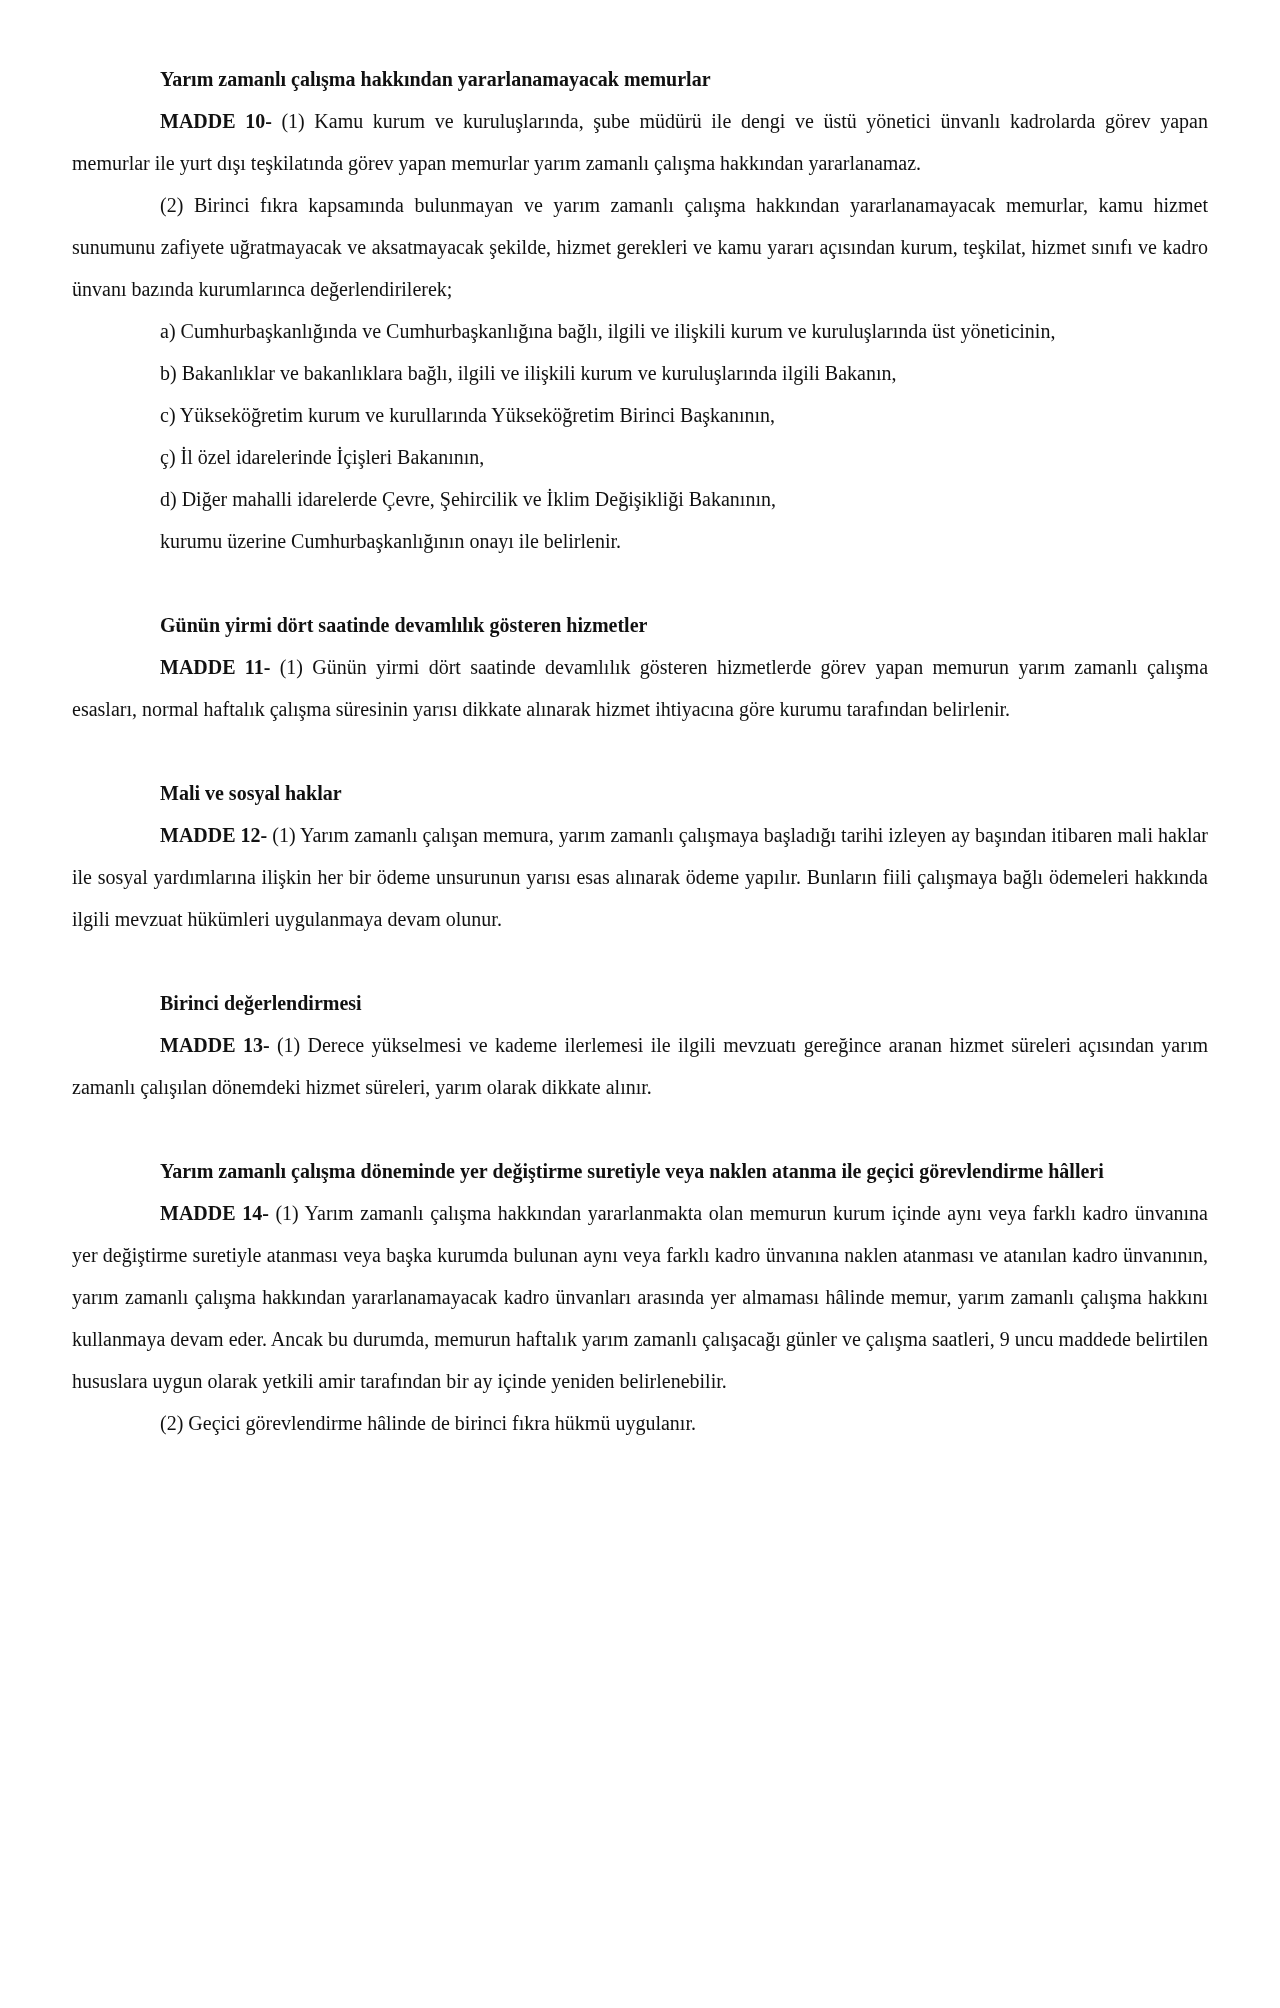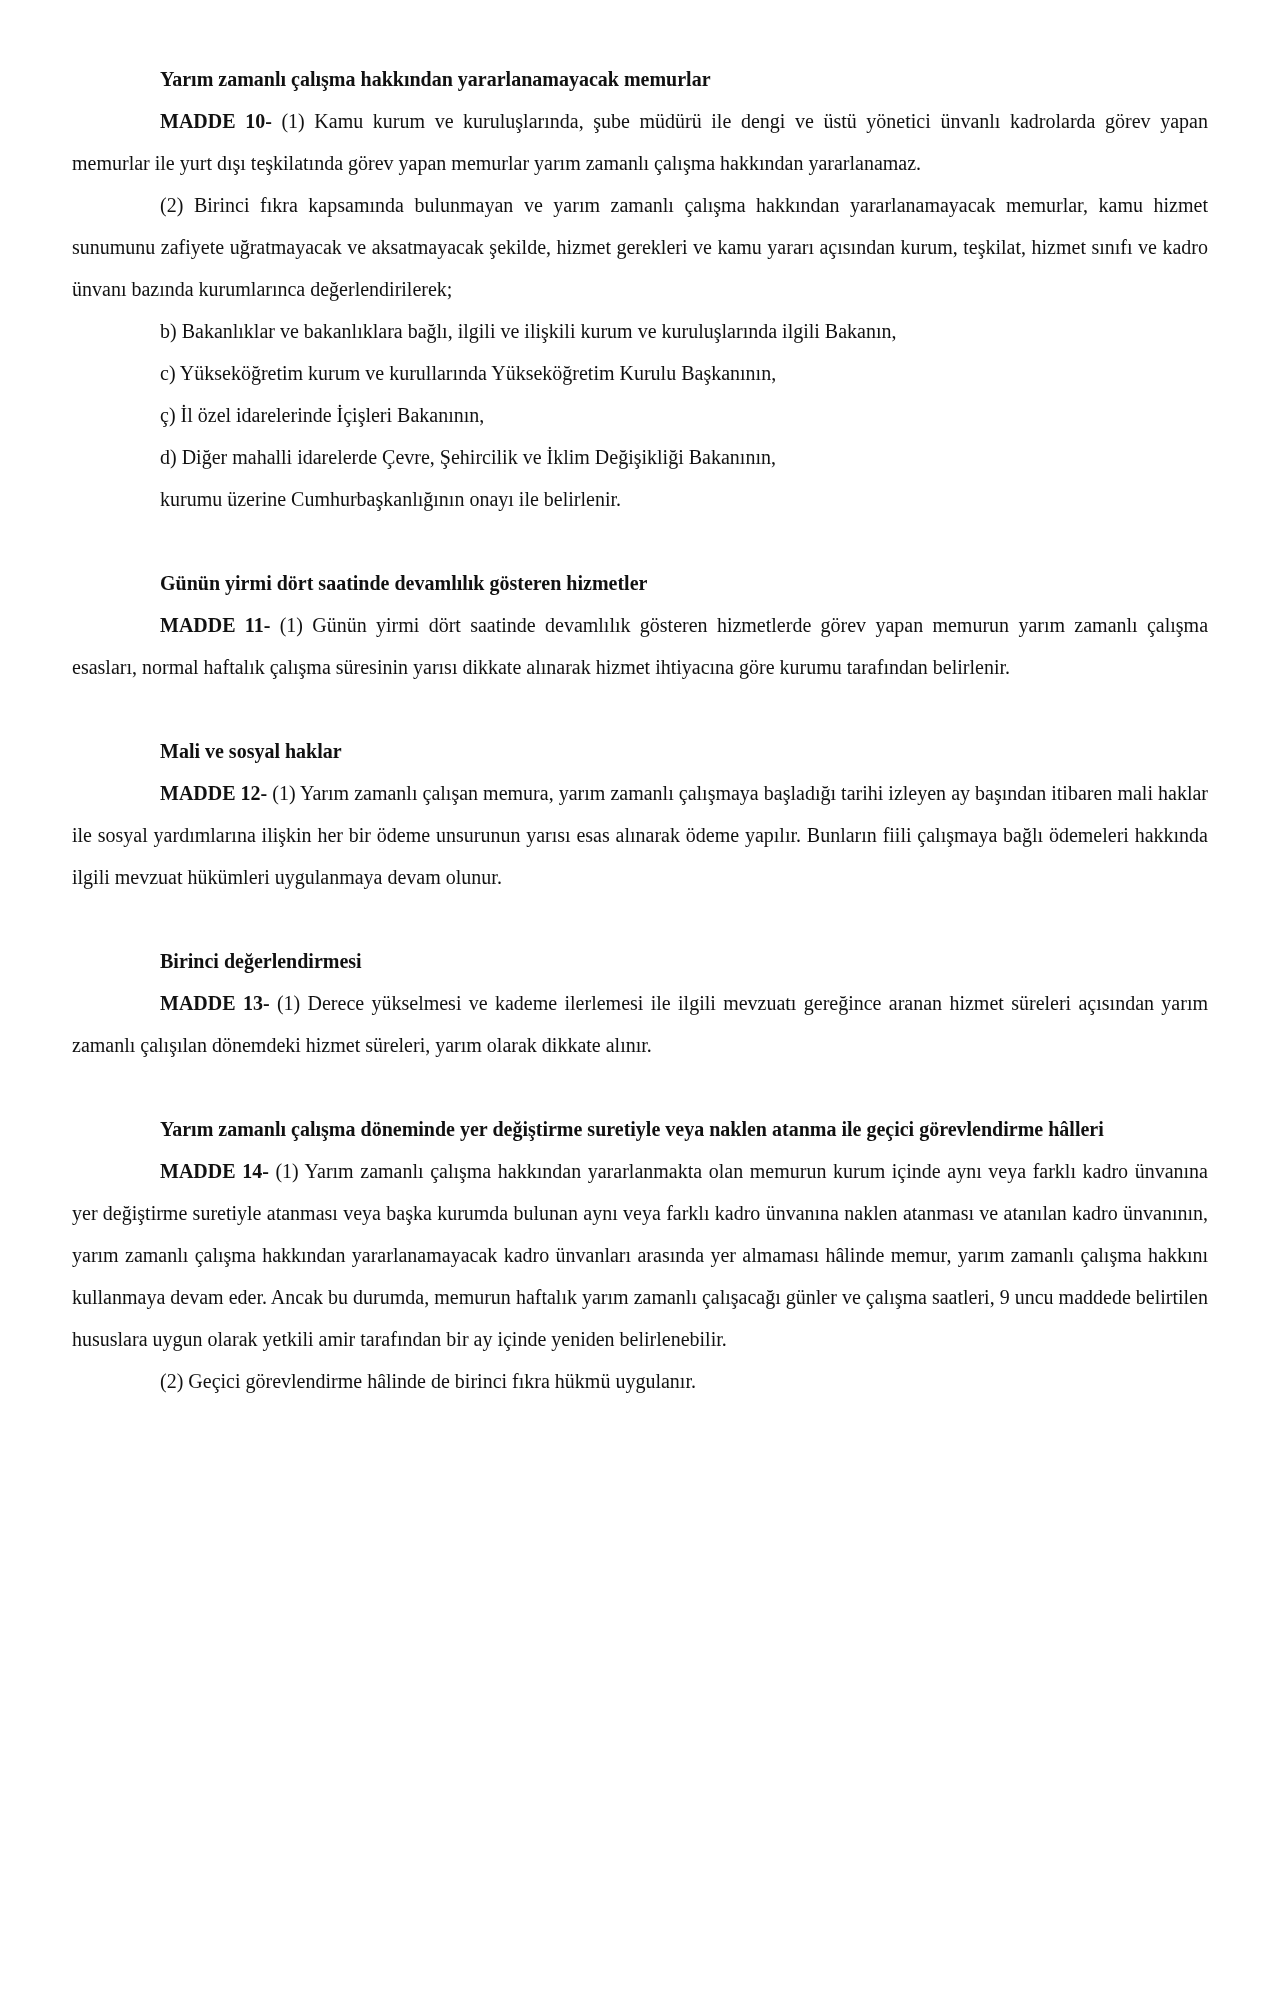--- a/index.html
+++ b/index.html
@@ -13,22 +13,23 @@
   .gap { height: 42px; }
 </style>
 </head>
 <body>
 
 <div class="page">
 
   <p class="heading">Yarım zamanlı çalışma hakkından yararlanamayacak memurlar</p>
   <p class="p indent"><span class="madde">MADDE 10-</span><span> (1) Kamu kurum ve kuruluşlarında, şube müdürü ile dengi ve üstü yönetici ünvanlı kadrolarda görev yapan memurlar ile yurt dışı teşkilatında görev yapan memurlar yarım zamanlı çalışma hakkından yararlanamaz.</span></p>
   <p class="p indent">(2) Birinci fıkra kapsamında bulunmayan ve yarım zamanlı çalışma hakkından yararlanamayacak memurlar, kamu hizmet sunumunu zafiyete uğratmayacak ve aksatmayacak şekilde, hizmet gerekleri ve kamu yararı açısından kurum, teşkilat, hizmet sınıfı ve kadro ünvanı bazında kurumlarınca değerlendirilerek;</p>
+  <p class="p indent">a) Cumhurbaşkanlığında ve Cumhurbaşkanlığına bağlı, ilgili ve ilişkili kurum ve kuruluşlarında üst yöneticinin,</p>
   <p class="p indent">b) Bakanlıklar ve bakanlıklara bağlı, ilgili ve ilişkili kurum ve kuruluşlarında ilgili Bakanın,</p>
-  <p class="p indent">c) Yükseköğretim kurum ve kurullarında Yükseköğretim Kurulu Başkanının,</p>
+  <p class="p indent">c) Yükseköğretim kurum ve kurullarında Yükseköğretim Birinci Başkanının,</p>
   <p class="p indent">ç) İl özel idarelerinde İçişleri Bakanının,</p>
   <p class="p indent">d) Diğer mahalli idarelerde Çevre, Şehircilik ve İklim Değişikliği Bakanının,</p>
   <p class="p indent">kurumu üzerine Cumhurbaşkanlığının onayı ile belirlenir.</p>
   <div class="gap"></div>
 
   <p class="heading">Günün yirmi dört saatinde devamlılık gösteren hizmetler</p>
   <p class="p indent"><span class="madde">MADDE 11-</span><span> (1) Günün yirmi dört saatinde devamlılık gösteren hizmetlerde görev yapan memurun yarım zamanlı çalışma esasları, normal haftalık çalışma süresinin yarısı dikkate alınarak hizmet ihtiyacına göre kurumu tarafından belirlenir.</span></p>
   <div class="gap"></div>
 
   <p class="heading">Mali ve sosyal haklar</p>

